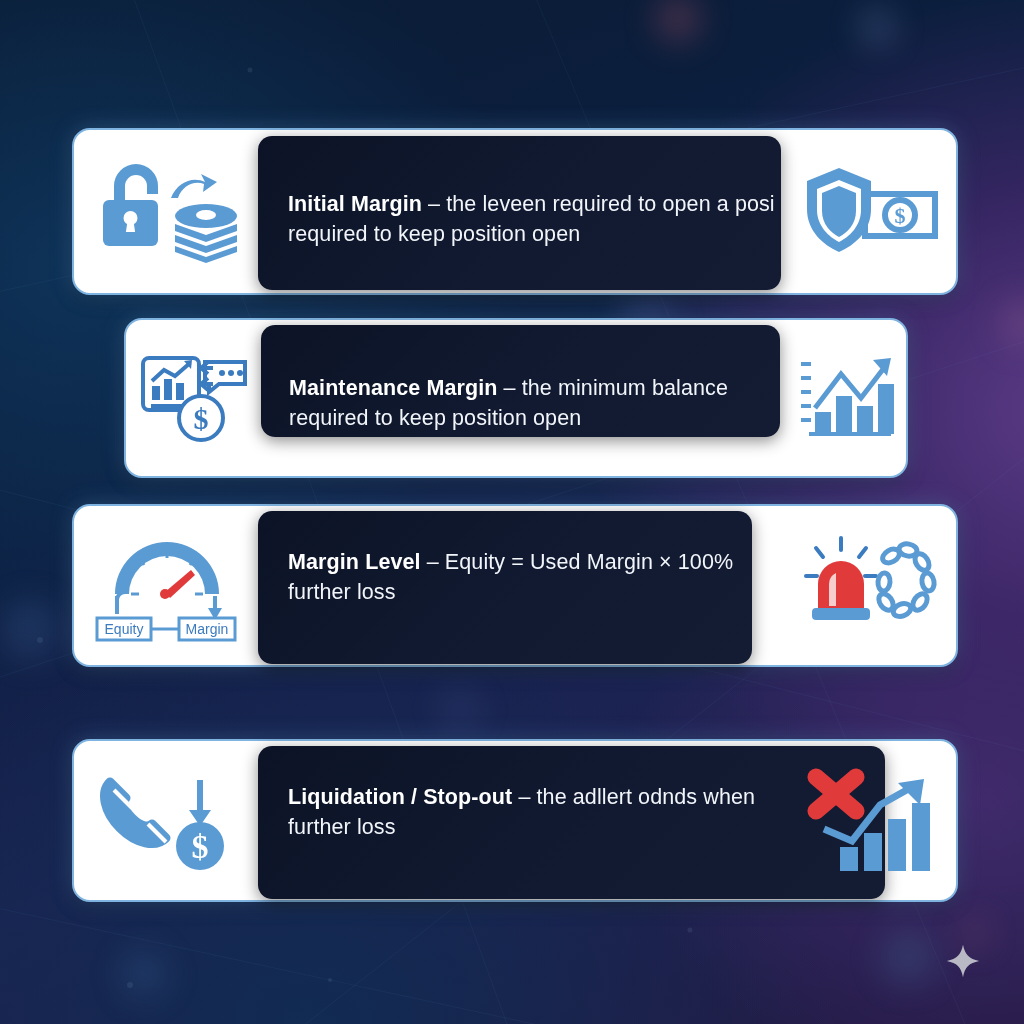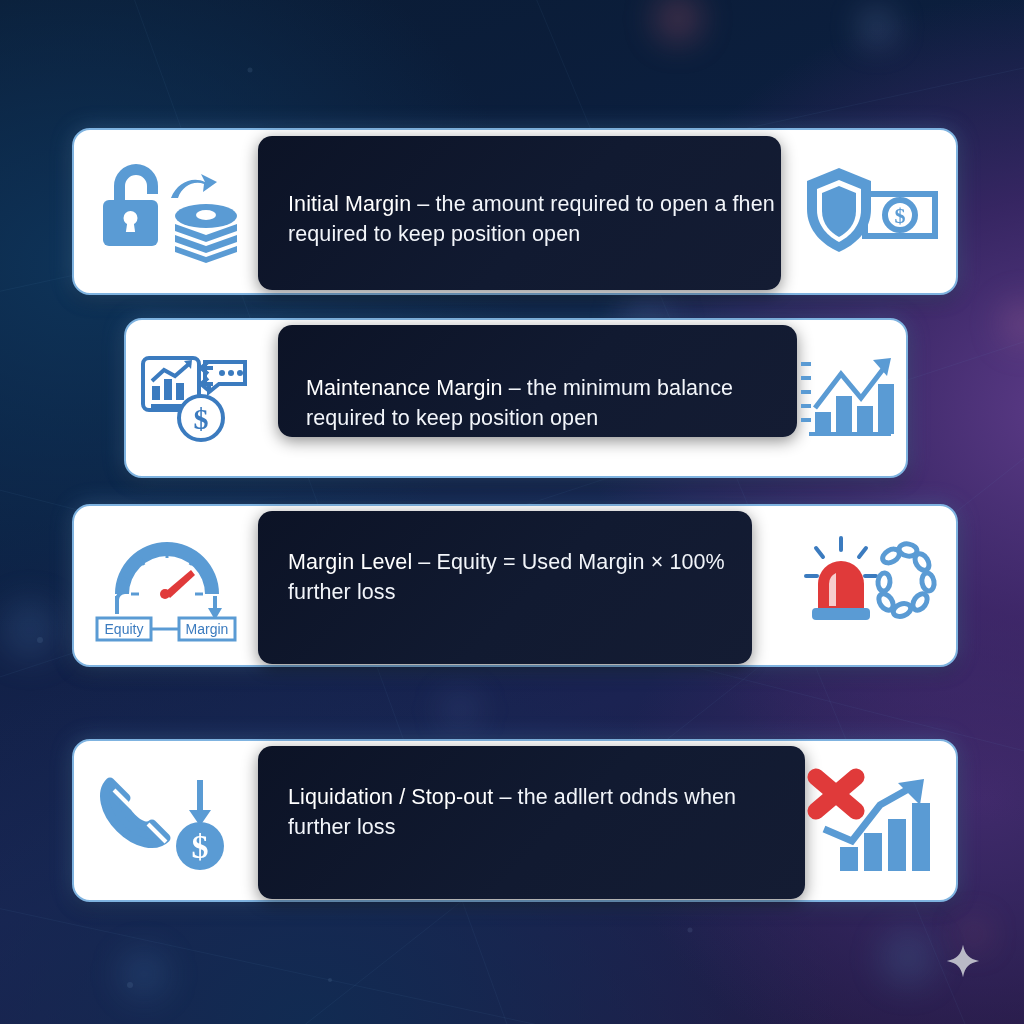--- a/index.html
+++ b/index.html
@@ -51,45 +51,45 @@
     box-shadow:0 4px 16px rgba(0,0,0,.45);
   }
   .panel-text {
     position:absolute;
     color:#f2f5fa;
     font-size:21.5px;
     line-height:30px;
     letter-spacing:.1px;
     white-space:nowrap;
   }
-  .panel-text b { font-weight:400; color:#ffffff;margin-top:16px; }
+  .panel-text b { font-weight:700; color:#ffffff;margin-top:16px; }
 
   
   #card1 { left:72px;  top:128px; width:886px; height:167px; }
   #card1 .icon-left  { width:186px; }
   #card1 .icon-right { width:168px; }
   #card1 .panel { left:184px; top:6px; width:523px; height:154px; }
   #card1 .panel-text { left:30px; top:53px; }
 
   #card2 { left:124px; top:318px; width:784px; height:160px; }
   #card2 .icon-left  { width:136px; }
   #card2 .icon-right { width:122px; }
-  #card2 .panel { left:152px; top:5px; width:519px; height:112px; }
+  #card2 .panel { left:135px; top:5px; width:519px; height:112px; }
   #card2 .panel-text { left:28px; top:48px; }
 
   #card3 { left:72px;  top:504px; width:886px; height:163px; }
   #card3 .icon-left  { width:186px; }
   #card3 .icon-right { width:168px; }
   #card3 .panel { left:184px; top:5px; width:494px; height:153px; }
   #card3 .panel-text { left:30px; top:36px; }
 
   #card4 { left:72px;  top:739px; width:886px; height:163px; }
   #card4 .icon-left  { width:186px; }
   #card4 .icon-right { width:168px; }
-  #card4 .panel { left:184px; top:5px; width:547px; height:153px; }
+  #card4 .panel { left:184px; top:5px; width:627px; height:153px; }
   #card4 .panel-text { left:30px; top:36px; }
 </style>
 </head>
 <body>
 
 <div id="backdrop">
   <div class="bg-base"></div>
 
   <svg class="grid-lines" width="1024" height="1024">
     <g stroke="#6fa8dc" stroke-opacity="0.13" stroke-width="1" fill="none">
@@ -144,21 +144,21 @@
           <path d="M83 66 l31 11 l31 -11 l0 7 l-31 11 l-31 -11 z"></path>
           <path d="M83 77 l31 11 l31 -11 l0 7 l-31 11 l-31 -11 z"></path>
           <path d="M83 88 l31 11 l31 -11 l0 6 l-31 11 l-31 -11 z"></path>
         </g>
         <ellipse cx="114" cy="57" rx="10" ry="5" fill="#ffffff"></ellipse>
       </svg>
     </div>
 
     <div class="panel">
       <div class="panel-text">
-        <div><b>Initial Margin</b><span> – the amount required to open a fhen</span></div>
+        <div><b>Initial Margin</b><span> – the leveen required to open a posi</span></div>
         <div>required to keep position open</div>
       </div>
     </div>
 
     <div class="icon-slot icon-right">
       <svg width="138" height="100" viewBox="0 0 138 100">
         <g fill="none" stroke="#5a9bd4" stroke-width="6">
           <rect x="62" y="32" width="70" height="42"></rect>
         </g>
         <circle cx="97" cy="53" r="15" fill="none" stroke="#5a9bd4" stroke-width="6"></circle>

